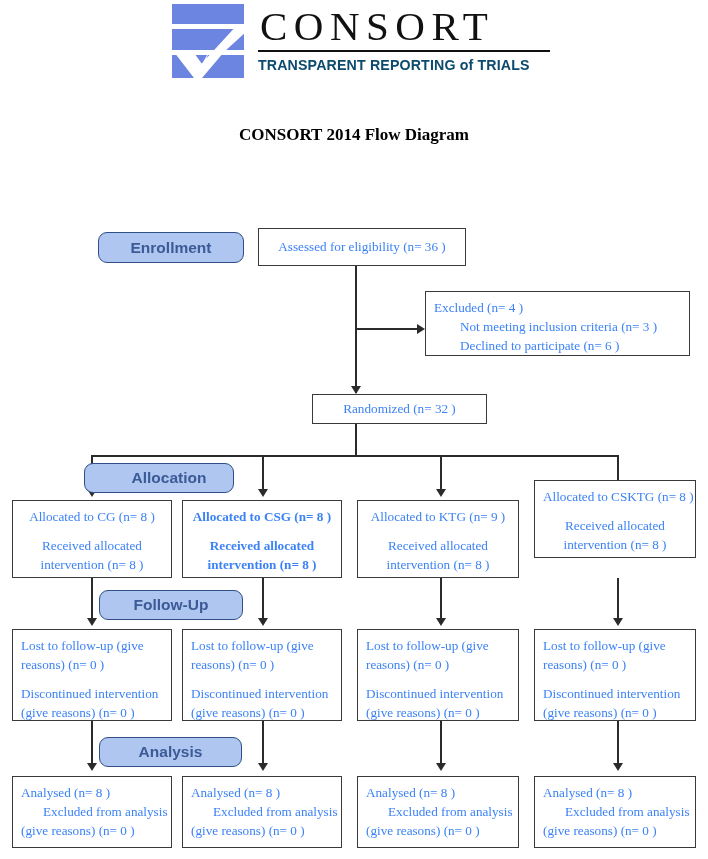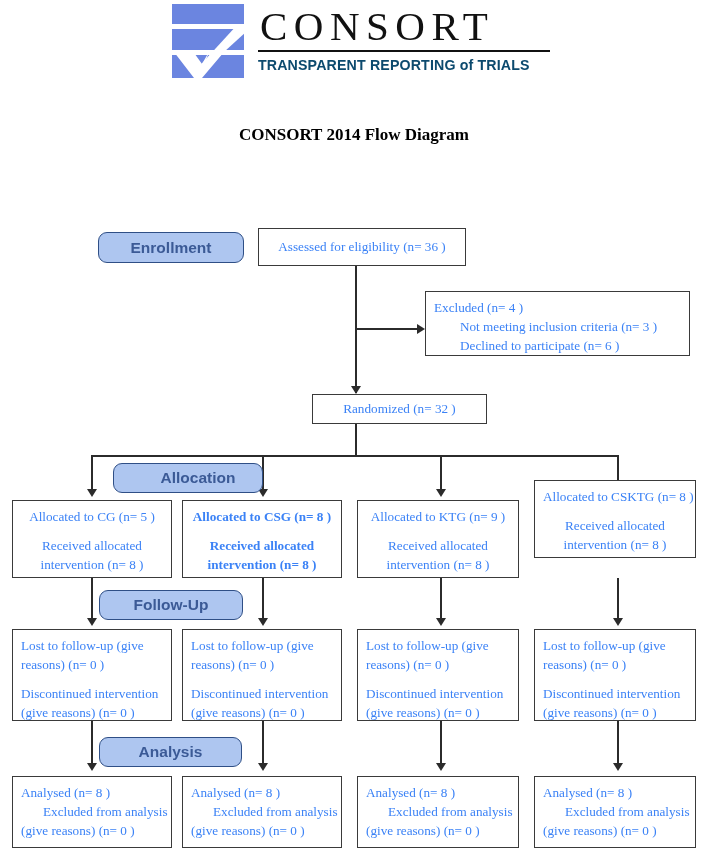--- a/index.html
+++ b/index.html
@@ -142,24 +142,24 @@
   <div class="hline" style="left:91px;top:455px;width:527px;"></div>
   <div class="vline" style="left:91px;top:455px;height:36px;"></div>
   <div class="vline" style="left:262px;top:455px;height:36px;"></div>
   <div class="vline" style="left:440px;top:455px;height:36px;"></div>
   <div class="vline" style="left:617px;top:455px;height:36px;"></div>
   <div class="arrow-down" style="left:87px;top:489px;"></div>
   <div class="arrow-down" style="left:258px;top:489px;"></div>
   <div class="arrow-down" style="left:436px;top:489px;"></div>
   <div class="arrow-down" style="left:613px;top:489px;"></div>
 
-  <div class="stagebox" style="left:113px;top:463px;width:150px;height:30px;line-height:28px;padding-left:20px;">Allocation</div>
+  <div class="stagebox" style="left:84px;top:463px;width:150px;height:30px;line-height:28px;padding-left:20px;">Allocation</div>
 
   <div class="box center pad" style="left:12px;top:500px;width:160px;height:78px;">
-    <div class="ln">Allocated to CG (n= 5 )</div>
+    <div class="ln">Allocated to CG (n= 8 )</div>
     <div class="ln" style="margin-top:10px;">Received allocated</div>
     <div class="ln">intervention (n= 8 )</div>
   </div>
   <div class="box center pad" style="left:182px;top:500px;width:160px;height:78px;font-weight:bold;">
     <div class="ln">Allocated to CSG (n= 8 )</div>
     <div class="ln" style="margin-top:10px;">Received allocated</div>
     <div class="ln">intervention (n= 8 )</div>
   </div>
   <div class="box center pad" style="left:357px;top:500px;width:162px;height:78px;">
     <div class="ln">Allocated to KTG (n= 9 )</div>

